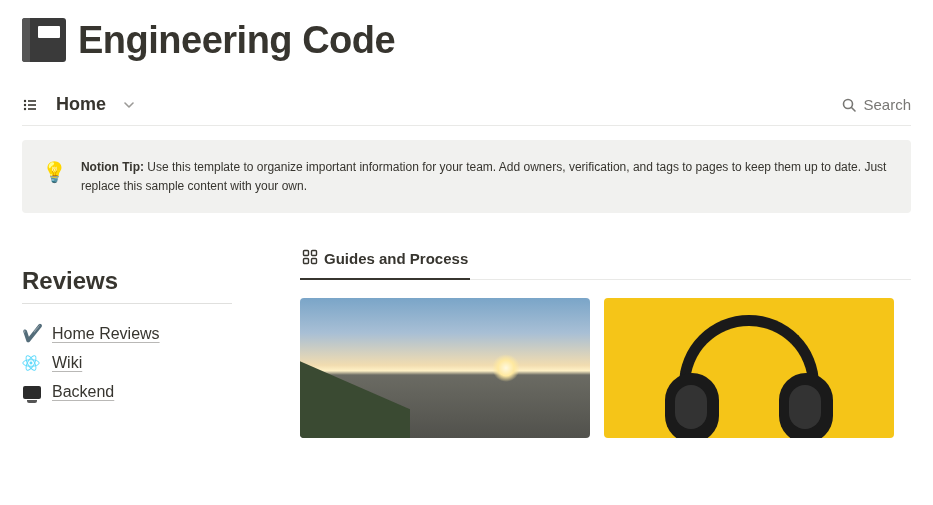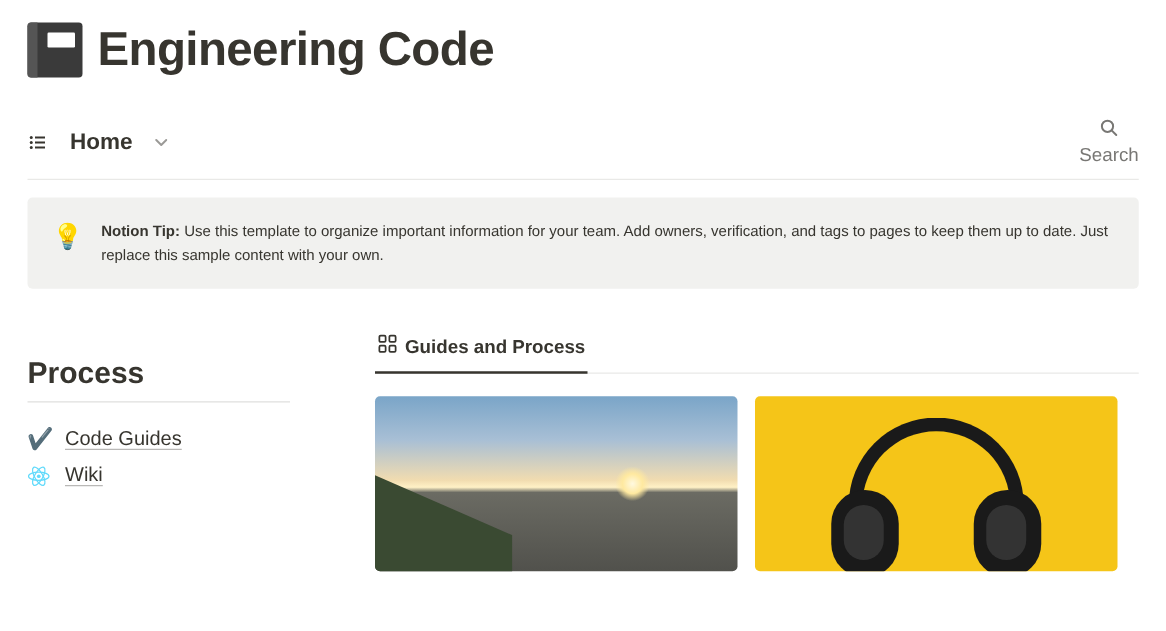--- a/index.html
+++ b/index.html
@@ -67,21 +67,20 @@
     .list-icon svg, .chev svg, .search-btn svg { display: block; }
     .view-label { font-weight: 600; }
     .chev { color: #9b9a97; }
     .search-btn {
       display: flex;
       align-items: center;
       gap: 6px;
       cursor: pointer;
       color: #787774;
       font-size: 15px;
-      flex-direction: column;
     }
     .callout {
       background: #f1f1ef;
       border-radius: 4px;
       padding: 18px 24px 18px 20px;
       display: flex;
       gap: 14px;
       margin-bottom: 30px;
     }
     .callout-icon {
@@ -293,36 +292,40 @@
 <div class="callout">
   <div class="callout-icon">💡</div>
   <div class="callout-text">
     <span class="tip-bold">Notion Tip:</span>
     <span>Use this template to organize important information for your team. Add owners, verification, and tags to pages to keep them up to date. Just replace this sample content with your own.</span>
   </div>
 </div>
 
 <div class="content-row">
   <div class="sidebar">
-    <h2 class="sidebar-heading">Process</h2>
+    <h2 class="sidebar-heading">Reviews</h2>
     <hr>
     <div class="sidebar-item">
       <span class="si-icon">✔️</span>
-      <span class="si-label">Code Guides</span>
+      <span class="si-label">Home Reviews</span>
     </div>
     <div class="sidebar-item">
       <span class="si-icon react-atom">
         <svg width="18" height="18" viewBox="-11 -11 22 22">
           <circle r="1.8" fill="#61dafb"></circle>
           <ellipse rx="10" ry="4" stroke="#61dafb" stroke-width="1.2" fill="none"></ellipse>
           <ellipse rx="10" ry="4" stroke="#61dafb" stroke-width="1.2" fill="none" transform="rotate(60)"></ellipse>
           <ellipse rx="10" ry="4" stroke="#61dafb" stroke-width="1.2" fill="none" transform="rotate(-60)"></ellipse>
         </svg>
       </span>
       <span class="si-label">Wiki</span>
+    </div>
+    <div class="sidebar-item">
+      <span class="si-icon"><span class="monitor-icon"></span></span>
+      <span class="si-label">Backend</span>
     </div>
   </div>
 
   <div class="main-col">
     <div class="tab-row">
       <div class="tab">
         <span>
           <svg width="16" height="16" viewBox="0 0 16 16" fill="none">
             <rect x="1.5" y="1.5" width="5" height="5" rx="1" stroke="#37352f" stroke-width="1.4"></rect>
             <rect x="9.5" y="1.5" width="5" height="5" rx="1" stroke="#37352f" stroke-width="1.4"></rect>

